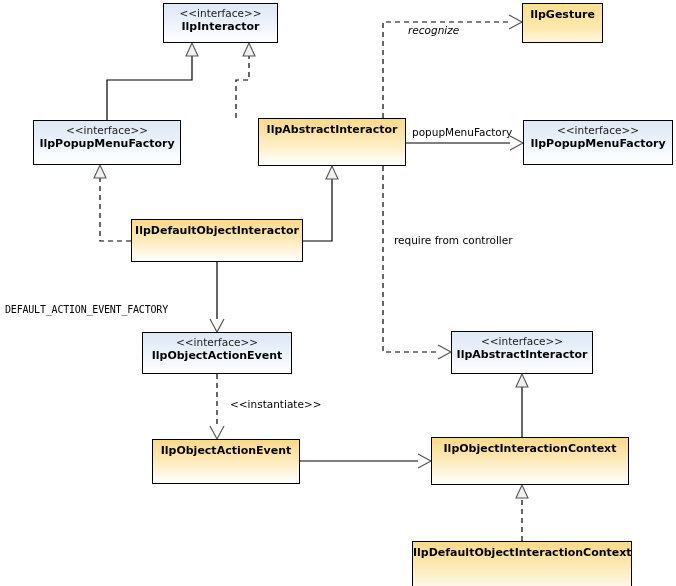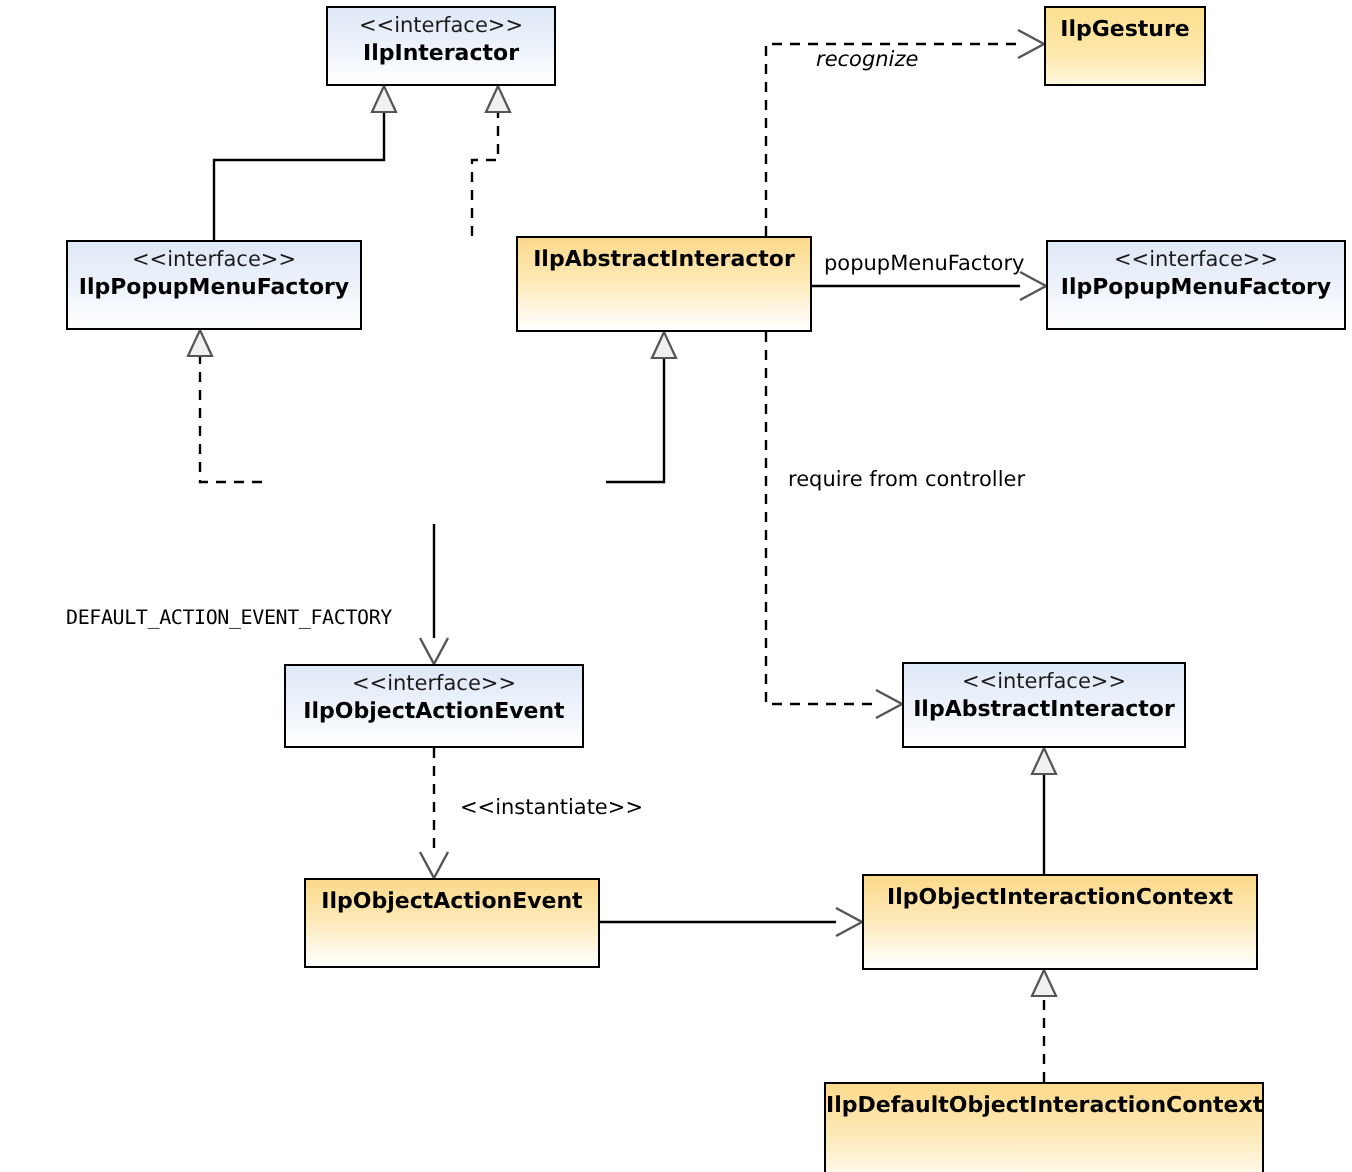--- a/index.html
+++ b/index.html
@@ -161,20 +161,23 @@
 
   <div class="uml-box cls" style="left:258px; top:118px; width:148px; height:48px;">
     <span class="cls-name abstract top-only">IlpAbstractInteractor</span>
   </div>
 
   <div class="uml-box iface" style="left:523px; top:120px; width:150px; height:45px;">
     <span class="stereotype">&lt;&lt;interface&gt;&gt;</span>
     <span class="cls-name">IlpPopupMenuFactory</span>
   </div>
 
+  <div class="uml-box cls" style="left:131px; top:219px; width:172px; height:43px;">
+    <span class="cls-name top-only">IlpDefaultObjectInteractor</span>
+  </div>
 
   <div class="uml-box iface" style="left:142px; top:332px; width:150px; height:42px;">
     <span class="stereotype">&lt;&lt;interface&gt;&gt;</span>
     <span class="cls-name">IlpObjectActionEvent</span>
   </div>
 
   <div class="uml-box iface" style="left:451px; top:331px; width:142px; height:43px;">
     <span class="stereotype">&lt;&lt;interface&gt;&gt;</span>
     <span class="cls-name">IlpAbstractInteractor</span>
   </div>
@@ -190,17 +193,17 @@
   <div class="uml-box cls" style="left:412px; top:541px; width:220px; height:56px;">
     <span class="cls-name top-only">IlpDefaultObjectInteractionContext</span>
   </div>
 
   <div class="edge-label" style="left:408px; top:24px;font-style:italic;">recognize</div>
 
   <div class="edge-label" style="left:412px; top:126px;">popupMenuFactory</div>
 
   <div class="edge-label" style="left:394px; top:234px;">require from controller</div>
 
-  <div class="edge-label mono" style="left:5px; top:304px;margin-left:28px;">DEFAULT_ACTION_EVENT_FACTORY</div>
+  <div class="edge-label mono" style="left:5px; top:304px;">DEFAULT_ACTION_EVENT_FACTORY</div>
 
   <div class="edge-label" style="left:230px; top:398px;">&lt;&lt;instantiate&gt;&gt;</div>
 
 </div>
 
 </body></html>

